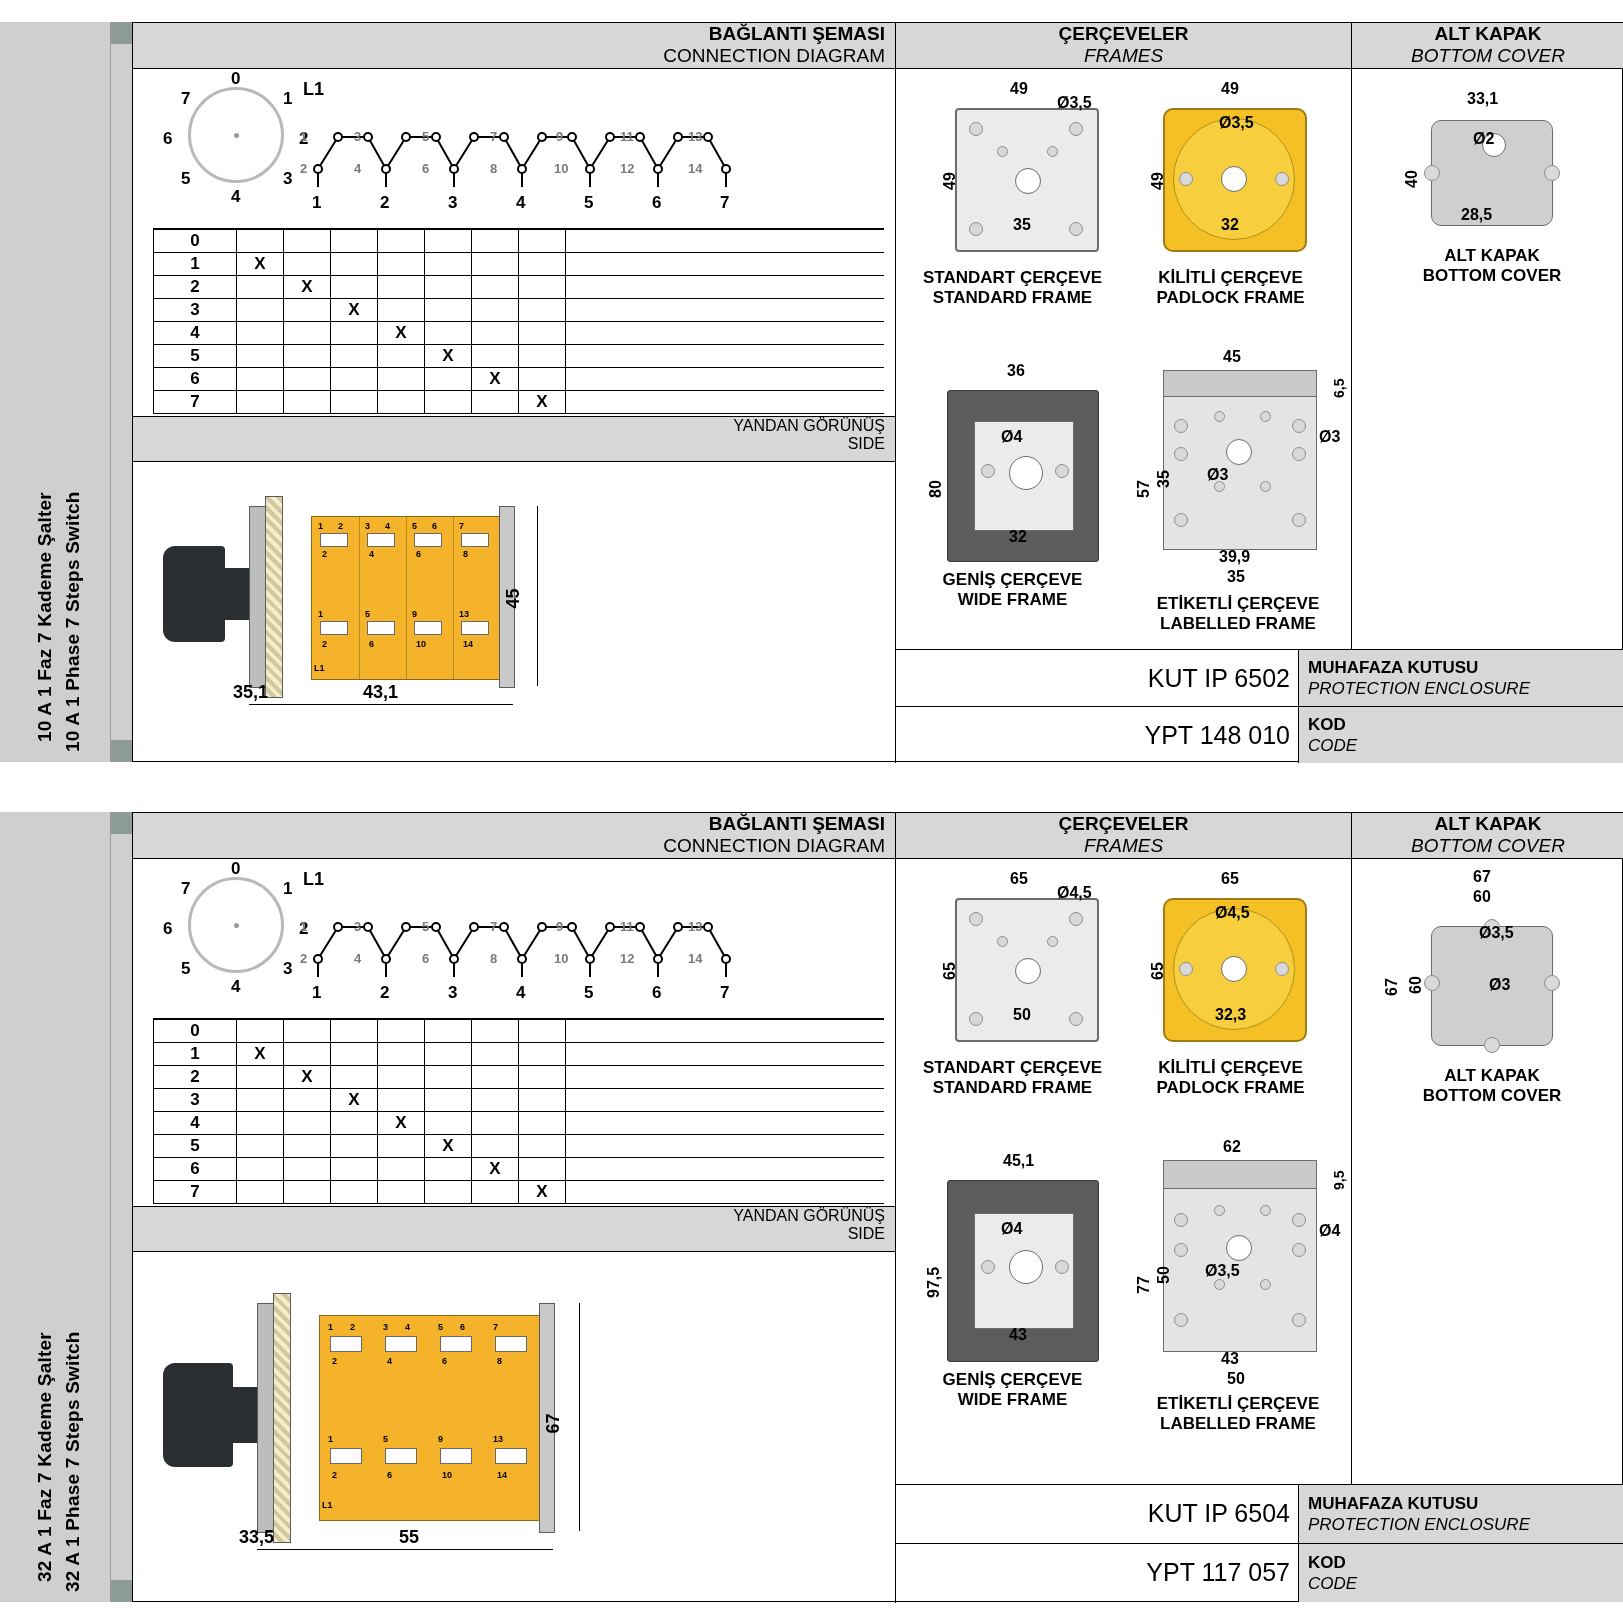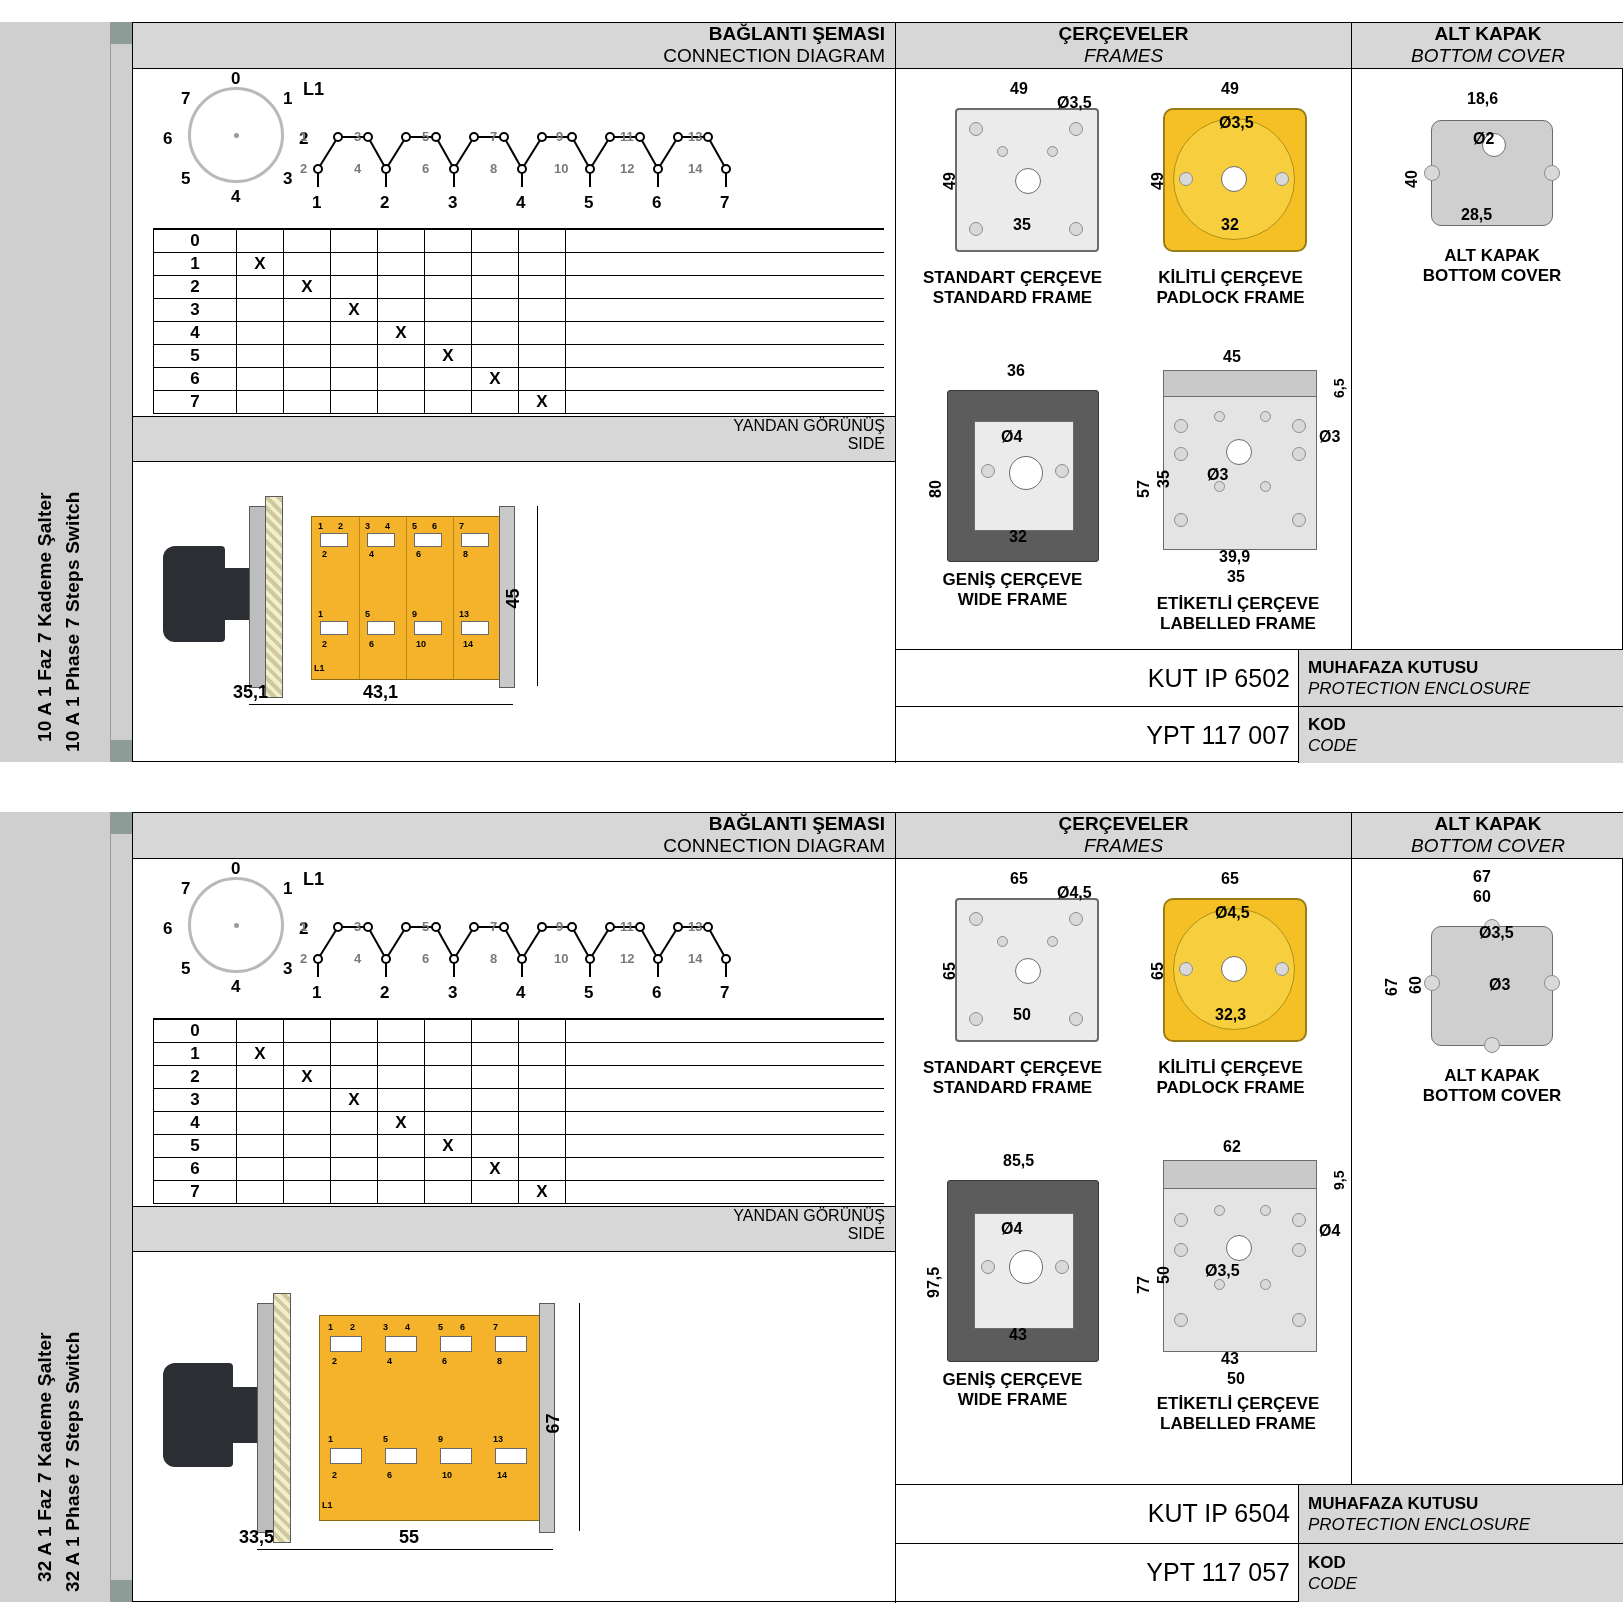--- a/index.html
+++ b/index.html
@@ -458,41 +458,41 @@
         <div class="b">LABELLED FRAME</div>
       </div>
     </div>
 
     <div class="fr" style="left:1228px;top:55px;width:262px;height:250px;">
       <div class="bcover" style="left:70px;top:42px;width:120px;height:104px;">
         <div class="hole" style="left:50px;top:12px;width:22px;height:22px;"></div>
         <div class="dot" style="left:-8px;top:44px;width:14px;height:14px;"></div>
         <div class="dot" style="left:112px;top:44px;width:14px;height:14px;"></div>
       </div>
-      <div class="smalldim" style="left:106px;top:12px;">18,6</div>
+      <div class="smalldim" style="left:106px;top:12px;">33,1</div>
       <div class="smalldim rot" style="left:42px;top:110px;">40</div>
       <div class="smalldim" style="left:112px;top:52px;">Ø2</div>
       <div class="smalldim" style="left:100px;top:128px;">28,5</div>
       <div class="cap" style="top:168px;">
         <div class="a">ALT KAPAK</div>
         <div class="b">BOTTOM COVER</div>
       </div>
     </div>
 
     <div class="hdiv" style="left:763px;top:626px;width:728px;"></div>
     <div class="kutrow" style="left:763px;top:627px;width:728px;height:56px;">
       <div class="greybg" style="position:absolute;left:403px;top:0;width:325px;height:56px;"></div>
       <div class="code" style="right:334px;top:14px;">KUT IP 6502</div>
       <div class="lbl" style="left:412px;top:8px;">MUHAFAZA KUTUSU</div>
       <div class="lbl it" style="left:412px;top:29px;">PROTECTION ENCLOSURE</div>
     </div>
     <div class="hdiv" style="left:763px;top:683px;width:728px;"></div>
     <div class="kutrow" style="left:763px;top:684px;width:728px;height:56px;">
       <div class="greybg" style="position:absolute;left:403px;top:0;width:325px;height:56px;"></div>
-      <div class="code" style="right:334px;top:14px;">YPT 117 007</div>
+      <div class="code" style="right:334px;top:14px;">YPT 148 010</div>
       <div class="lbl" style="left:412px;top:8px;">KOD</div>
       <div class="lbl it" style="left:412px;top:29px;">CODE</div>
     </div>
     <div class="vdiv" style="left:1165px;top:627px;height:113px;"></div>
 
   </div>
 </div>
 
 <div class="panel p2">
   <div class="leftstrip">
@@ -772,21 +772,21 @@
     </div>
 
     <div class="fr" style="left:772px;top:325px;width:215px;height:300px;">
       <div class="wideframe" style="left:42px;top:42px;width:150px;height:180px;">
         <div class="wideinner" style="left:26px;top:32px;width:98px;height:114px;">
           <div class="hole" style="left:34px;top:36px;width:32px;height:32px;"></div>
           <div class="dot" style="left:6px;top:46px;width:12px;height:12px;"></div>
           <div class="dot" style="left:80px;top:46px;width:12px;height:12px;"></div>
         </div>
       </div>
-      <div class="smalldim" style="left:98px;top:14px;">85,5</div>
+      <div class="smalldim" style="left:98px;top:14px;">45,1</div>
       <div class="smalldim rot" style="left:20px;top:160px;">97,5</div>
       <div class="smalldim" style="left:96px;top:82px;">Ø4</div>
       <div class="smalldim" style="left:104px;top:188px;">43</div>
       <div class="cap" style="top:232px;">
         <div class="a">GENİŞ ÇERÇEVE</div>
         <div class="b">WIDE FRAME</div>
       </div>
     </div>
 
     <div class="fr" style="left:990px;top:325px;width:230px;height:300px;">

